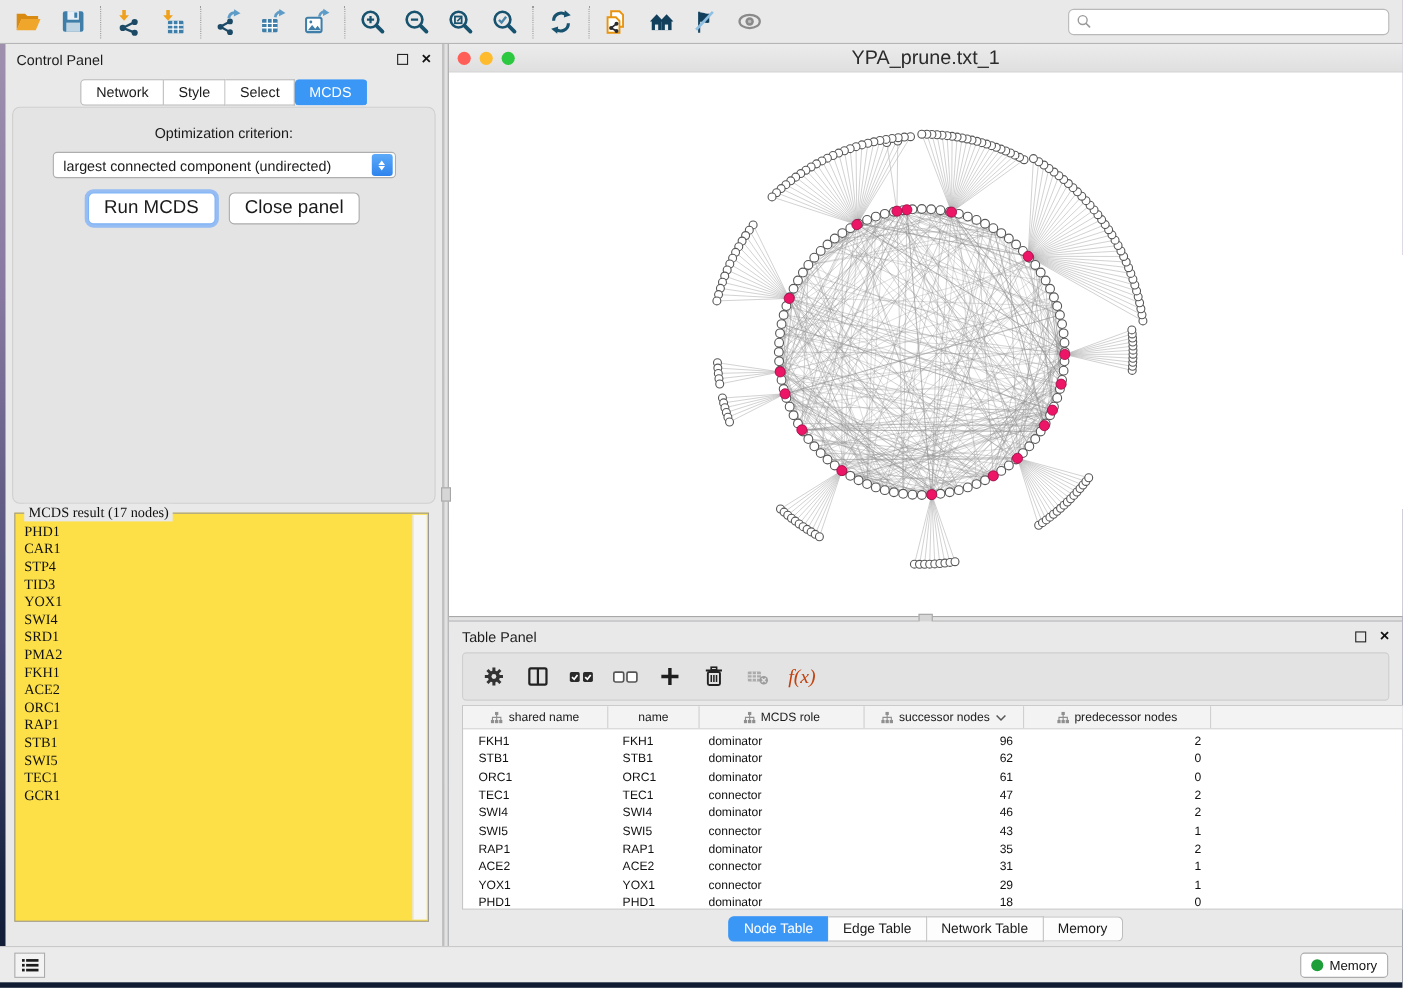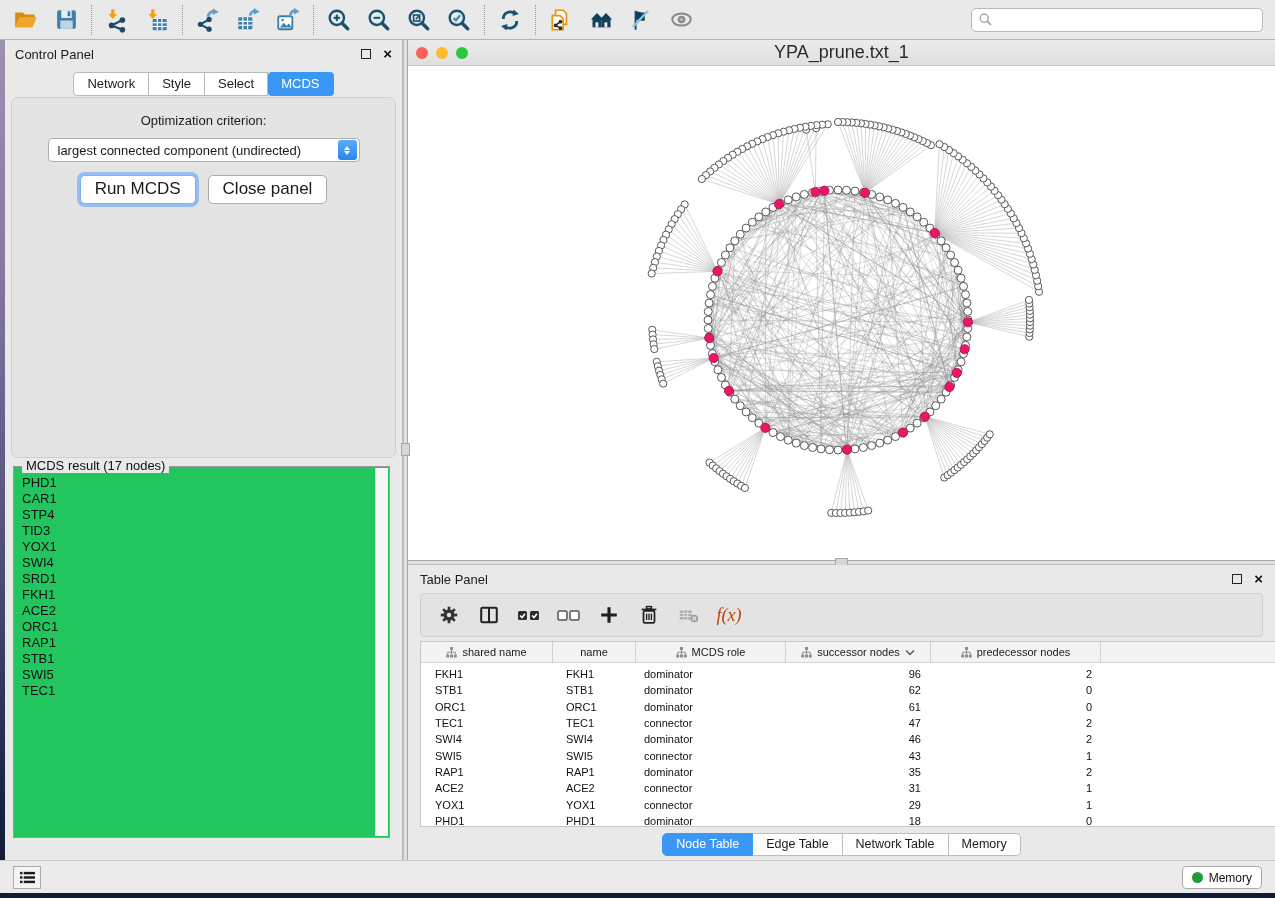--- a/index.html
+++ b/index.html
@@ -35,21 +35,21 @@
                       border-radius:4px; display:flex; align-items:center; font-size:13px; color:#1a1a1a; }
   #criterion-select .val { flex:1; padding-left:9px; white-space:nowrap; }
   .stepper { width:19px; height:20px; margin-right:2px; border-radius:3px;
              background:linear-gradient(180deg,#5caaf9,#2e84ee); display:flex; flex-direction:column;
              align-items:center; justify-content:center; gap:1px; }
   .stepper i { width:0; height:0; border-left:3.5px solid transparent; border-right:3.5px solid transparent; display:block; }
   .stepper .up { border-bottom:4px solid #fff; } .stepper .dn { border-top:4px solid #fff; }
   #cp-buttons { margin-top:13px; display:flex; justify-content:center; gap:12px; }
   .push-btn { font-size:17px; padding:3px 14px 4px; background:#fff; border:1px solid #ababab; border-radius:5px; color:#1a1a1a; }
   .push-btn.focused { box-shadow:0 0 0 3px rgba(106,167,252,.65); border-color:#7fb3f7; }
-  #mcds-fieldset { left:8px; top:426px; width:377px; height:372px; border:1px solid #9a9a9a; background:#22c55e; }
+  #mcds-fieldset { left:8px; top:426px; width:377px; height:372px; border:1px solid #9a9a9a; background:#fde047;font-family:Liberation Serif, serif; }
   #mcds-legend { position:absolute; top:-9px; left:8px; background:#e9e9e9; padding:0 4px; font-size:13px; color:#111; }
   #mcds-list { position:absolute; inset:1px 14px 1px 1px; overflow:hidden; padding:7px 0 0 7px; }
   #mcds-list div { font-size:13px; line-height:16px; color:#111; }
   #mcds-scroll { position:absolute; top:1px; bottom:1px; right:1px; width:13px; background:#f6f6f6; border-left:1px solid #e0e0e0; }
 
   
   #net-window { left:408px; top:40px; width:867px; height:520px; background:#fff; }
   #net-titlebar { height:26px; background:linear-gradient(180deg,#ececec,#dfdfdf); border-bottom:1px solid #c4c4c4;
                   display:flex; align-items:center; position:relative; }
   .tl { width:12px; height:12px; border-radius:50%; margin-left:8px; }
@@ -289,27 +289,29 @@
   <div id="mcds-fieldset" class="abs">
     <span id="mcds-legend">MCDS result (17 nodes)</span>
     <div id="mcds-list">
         <div>PHD1</div>
         <div>CAR1</div>
         <div>STP4</div>
         <div>TID3</div>
         <div>YOX1</div>
         <div>SWI4</div>
         <div>SRD1</div>
+        <div>PMA2</div>
         <div>FKH1</div>
         <div>ACE2</div>
         <div>ORC1</div>
         <div>RAP1</div>
         <div>STB1</div>
         <div>SWI5</div>
         <div>TEC1</div>
+        <div>GCR1</div>
       </div>
     <div id="mcds-scroll"></div>
   </div>
 </div>
 
 <div id="net-window" class="abs">
   <div id="net-titlebar">
     <span class="tl r"></span>
     <span class="tl y"></span>
     <span class="tl g"></span>

